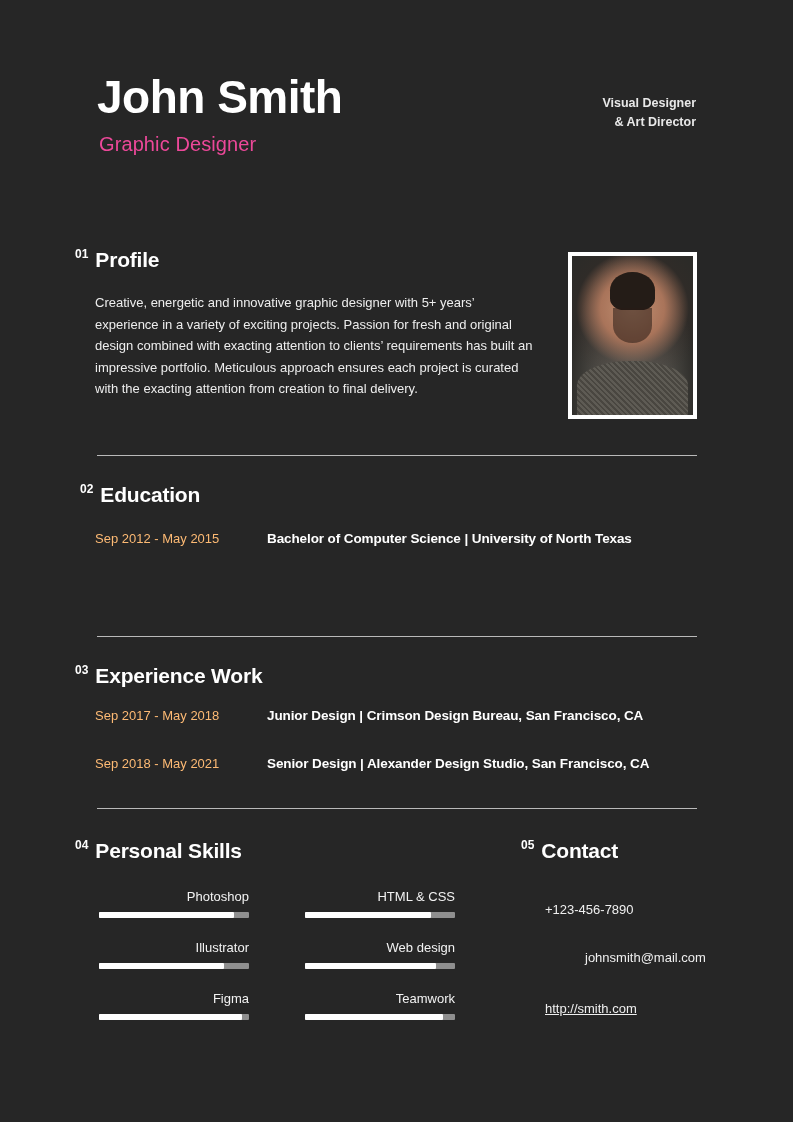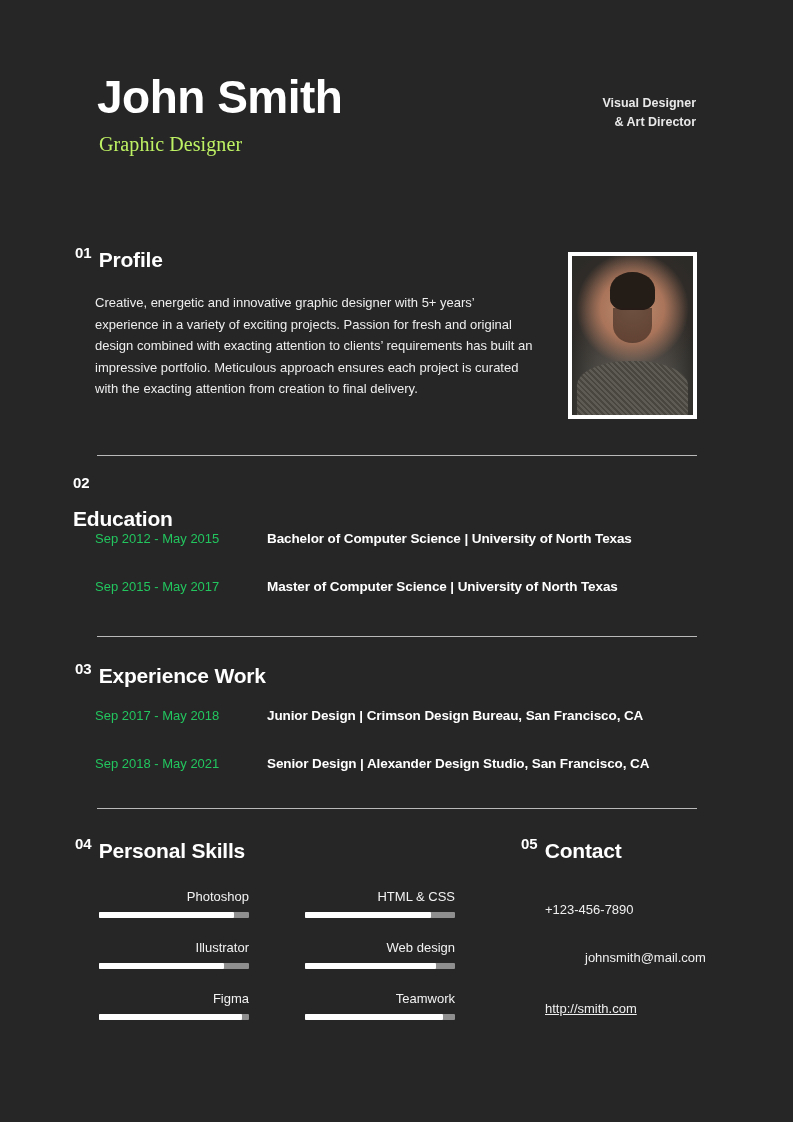--- a/index.html
+++ b/index.html
@@ -34,44 +34,43 @@
     font-weight: bold;
     letter-spacing: -0.5px;
     line-height: 1.0;
     margin: 0;
     color: #ffffff;
   }
   .role {
     font-size: 20px;
     font-weight: normal;
     margin: 13px 0 0 2px;
-    color: #bef264;
+    color: #ec4899;
     letter-spacing: 0.1px;
-    font-family: Liberation Serif, serif;
   }
   .header-right {
     position: absolute;
     right: 0;
     top: 94px;
     text-align: right;
     font-size: 12.5px;
     line-height: 1.55;
     color: #e8e8e8;
     font-weight: bold;
   }
 
   
   .sec-head {
     position: absolute;
     display: flex;
     align-items: baseline;
     gap: 7px;
   }
   .sec-num {
-    font-size: 15px;
+    font-size: 12px;
     font-weight: bold;
     color: #ffffff;
     position: relative;
     top: -9px;
   }
   .sec-title {
     font-size: 21px;
     font-weight: bold;
     color: #ffffff;
     letter-spacing: -0.2px;
@@ -144,21 +143,21 @@
   }
 
   
   .entry {
     position: absolute;
     display: flex;
     align-items: baseline;
   }
   .entry-date {
     font-size: 13px;
-    color: #22c55e;
+    color: #fdba74;
     width: 172px;
     flex: none;
   }
   .entry-desc {
     font-size: 13.5px;
     font-weight: bold;
     color: #ffffff;
     letter-spacing: -0.1px;
   }
 
@@ -220,33 +219,29 @@
   <div class="photo-frame">
     <div class="photo-inner">
       <div class="photo-hair"></div>
       <div class="photo-beard"></div>
       <div class="photo-shoulders"></div>
     </div>
   </div>
 
   <div class="rule" style="top:455px;"></div>
 
-  <div class="sec-head" style="left:73px; top:483px;flex-direction:column;">
+  <div class="sec-head" style="left:80px; top:483px;">
     <span class="sec-num">02</span>
     <span class="sec-title">Education</span>
   </div>
 
   <div class="entry" style="left:95px; top:531px; width:600px;">
     <span class="entry-date">Sep 2012 - May 2015</span>
     <span class="entry-desc">Bachelor of Computer Science | University of North Texas</span>
   </div>
-  <div class="entry" style="left:95px; top:579px; width:600px;">
-    <span class="entry-date">Sep 2015 - May 2017</span>
-    <span class="entry-desc">Master of Computer Science | University of North Texas</span>
-  </div>
 
   <div class="rule" style="top:636px;"></div>
 
   <div class="sec-head" style="left:75px; top:664px;">
     <span class="sec-num">03</span>
     <span class="sec-title">Experience Work</span>
   </div>
 
   <div class="entry" style="left:95px; top:708px; width:620px;">
     <span class="entry-date">Sep 2017 - May 2018</span>

